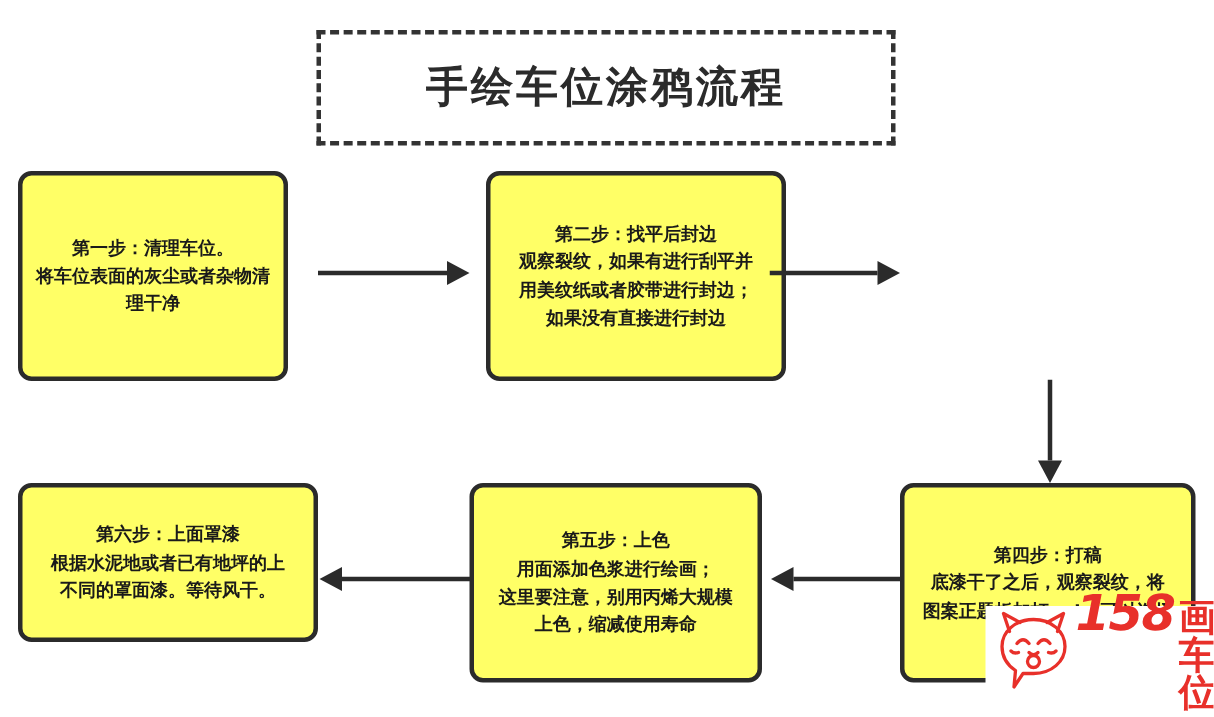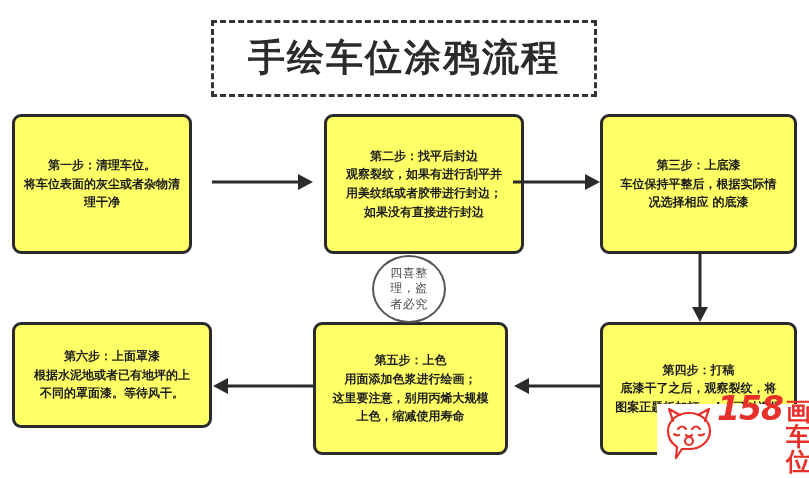--- a/index.html
+++ b/index.html
@@ -29,21 +29,21 @@
     width: 386px;
     height: 77px;
     border: 3px dashed #333333;
     box-sizing: border-box;
     display: flex;
     align-items: center;
     justify-content: center;
     background: #ffffff;
   }
   .title-text {
-    font-size: 37px;
+    font-size: 28px;
     font-weight: bold;
     color: #2b2b2b;
     letter-spacing: 2px;
     line-height: 1.1;
     white-space: nowrap;
   }
 
   
   .node {
     position: absolute;
@@ -152,25 +152,20 @@
 理干净</div>
   </div>
 
   <div class="node node-2">
     <div class="node-text">第二步：找平后封边
 观察裂纹，如果有进行刮平并
 用美纹纸或者胶带进行封边；
 如果没有直接进行封边</div>
   </div>
 
-  <div class="node node-3">
-    <div class="node-text">第三步：上底漆
-车位保持平整后，根据实际情
-况选择相应 的底漆</div>
-  </div>
 
   <div class="node node-4">
     <div class="node-text">第四步：打稿
 底漆干了之后，观察裂纹，将
 图案正题板加打out，可以选择</div>
   </div>
 
   <div class="node node-5">
     <div class="node-text">第五步：上色
 用面添加色浆进行绘画；
@@ -212,25 +207,20 @@
     </svg>
   </div>
 
   <div class="arrow" style="left:212px; top:376px;">
     <svg width="102" height="20" viewBox="0 0 102 20">
       <line x1="16" y1="10" x2="102" y2="10" stroke="#2b2b2b" stroke-width="3"></line>
       <polygon points="16,2 1,10 16,18" fill="#2b2b2b"></polygon>
     </svg>
   </div>
 
-  <div class="circle-wm">
-    <div class="circle-wm-text">四喜整
-理，盗
-者必究</div>
-  </div>
 
   <div class="logo-wm">
     <svg class="logo-mark" viewBox="0 0 52 56">
       <g fill="none" stroke="#e8302a" stroke-width="2.2" stroke-linejoin="round" stroke-linecap="round">
 
         <path d="M10 16 L6 4 L17 10 M42 16 L46 4 L35 10"></path>
         <path d="M26 8
                  C38 8 47 16 47 26
                  C47 36 38 44 26 44
                  L19 44

